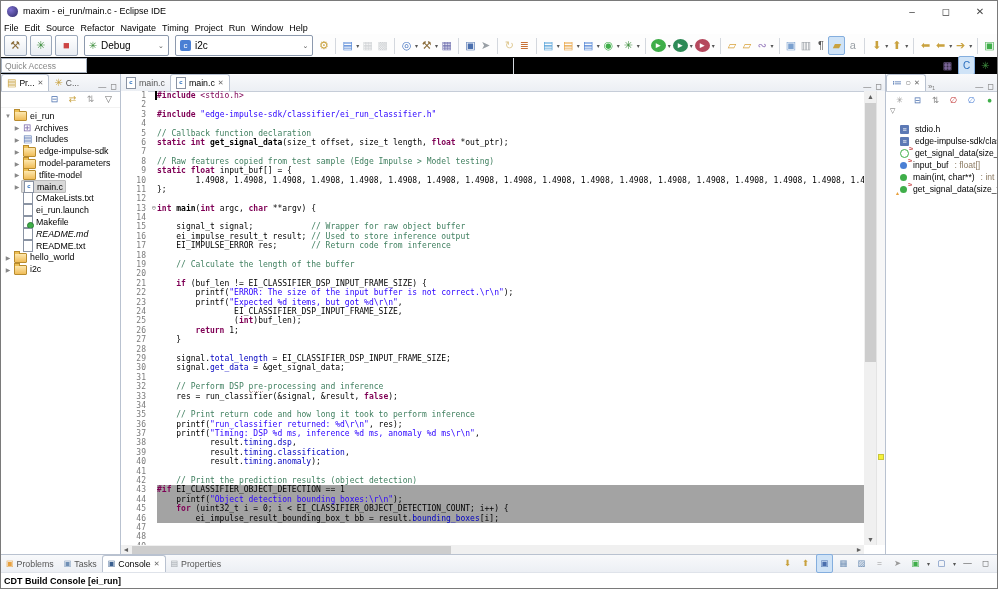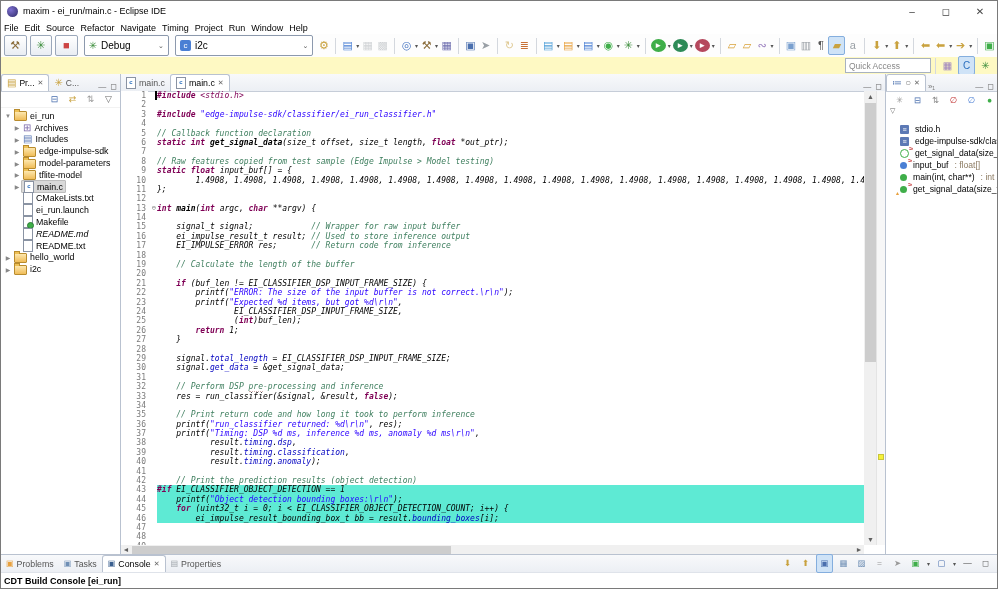--- a/index.html
+++ b/index.html
@@ -30,22 +30,22 @@
   .tbtn.act{background:#cfe3f7;border:1px solid #84aede;border-radius:2px;}
   .ddarr{font-size:6px;color:#555;margin:0 1px;}
   .tsep{width:1px;height:16px;background:#d4d8de;margin:0 4px;}
   .combo{display:inline-flex;align-items:center;height:19px;border:1px solid #8c99ad;
          border-radius:2px;background:#fff;font-size:10px;padding:0 4px;margin:0 3px;}
   .combo .cicon{margin-right:4px;font-size:10px;}
   .combo .chev{margin-left:auto;font-size:7px;color:#555;}
   .cbox{width:11px;height:11px;background:#4a7fd4;color:#fff;font-size:8px;display:inline-flex;
         align-items:center;justify-content:center;border-radius:2px;margin-right:4px;}
   
-  #row2{position:absolute;left:0;top:56px;right:0;height:17px;background:#fef9c3;
-        display:flex;align-items:center;justify-content:flex-end;padding-right:4px;}
+  #row2{position:absolute;left:0;top:56px;right:0;height:17px;background:#000000;
+        display:flex;align-items:center;justify-content:space-between;padding-right:4px;}
   #quick-access{width:78px;height:13px;border:1px solid #a8b2c0;font-size:8.5px;
                 padding:0 3px;color:#333;}
   #quick-access::placeholder{color:#888;}
   
   .panel-tabrow{height:17px;display:flex;align-items:flex-end;
                 border-bottom:1px solid #c6cdd8;background:linear-gradient(#f8f9fb,#eceff4);
                 font-size:8.5px;}
   .ptab{display:flex;align-items:center;height:16px;padding:0 5px;color:#555;gap:3px;}
   .ptab.active{background:#fff;border:1px solid #b9c2d0;border-bottom:none;
                border-radius:3px 3px 0 0;color:#000;}
@@ -76,22 +76,22 @@
   #editor{position:absolute;left:120px;top:73px;width:764px;bottom:33px;background:#fff;
           overflow:hidden;border-right:1px solid #b9c2d0;}
   #editor-tabs .ptab{font-size:8.8px;}
   #code-wrap{position:absolute;left:0;top:17px;right:21px;bottom:10px;overflow:hidden;
              font-family:"DejaVu Sans Mono","Liberation Mono",monospace;font-size:8px;}
   #gutter{position:absolute;left:0;top:0;width:27px;bottom:0;background:#fff;}
   .gnum{height:9.4px;line-height:9.4px;text-align:right;color:#7b7b7b;padding-right:2px;
         position:relative;}
   .gnum .fold{position:absolute;right:-8px;top:0;color:#888;font-size:7px;}
   #codecol{position:absolute;left:36px;top:0;right:0;bottom:0;}
-  .cline{height:9.4px;line-height:9.4px;white-space:pre;overflow:hidden;font-style:italic;}
-  .cline.inactive{background:#5eead4;}
+  .cline{height:9.4px;line-height:9.4px;white-space:pre;overflow:hidden;}
+  .cline.inactive{background:#a3a3a3;}
   .k{color:#7f0055;font-weight:bold;}
   .d{color:#7f0055;font-weight:bold;}
   .h{color:#7f0055;}
   .c{color:#3f7f5f;}
   .cs{color:#3f7f5f;border-bottom:1px dotted #caa;}
   .s{color:#2a00ff;}
   .ss{color:#2a00ff;border-bottom:1px dotted #caa;}
   .f{color:#0000c0;}
   .fn{font-weight:bold;}
   #caret{position:absolute;left:34px;top:0;width:2px;height:9px;background:#000;}
@@ -453,21 +453,21 @@
           <div class="cline"><span class="c">// Callback function declaration</span></div>
           <div class="cline"><span class="k">static</span><span class="p"> </span><span class="k">int</span><span class="p"> </span><span class="fn">get_signal_data</span><span class="p">(size_t offset, size_t length, </span><span class="k">float</span><span class="p"> *out_ptr);</span></div>
           <div class="cline"></div>
           <div class="cline"><span class="c">// Raw features copied from test sample (Edge Impulse &gt; Model testing)</span></div>
           <div class="cline"><span class="k">static</span><span class="p"> </span><span class="k">float</span><span class="p"> input_buf[] = {</span></div>
           <div class="cline"><span class="p">        1.4908, 1.4908, 1.4908, 1.4908, 1.4908, 1.4908, 1.4908, 1.4908, 1.4908, 1.4908, 1.4908, 1.4908, 1.4908, 1.4908, 1.4908, 1.4908, 1.4908, 1.4908, 1.4908, 1.4908, 1.4908, 1.4908, 1.4908, 1.4908, 1.4908, 1.4908, 1.4908, 1.4908, 1.4908, 1.4908, 1.4908, 1.4908, 1.4908, 1.4908, 1.4908, 1.4908, 1.4908, 1.4908, 1.4908, 1.4908,</span></div>
           <div class="cline"><span class="p">};</span></div>
           <div class="cline"></div>
           <div class="cline"><span class="k">int</span><span class="p"> </span><span class="fn">main</span><span class="p">(</span><span class="k">int</span><span class="p"> argc, </span><span class="k">char</span><span class="p"> **argv) {</span></div>
           <div class="cline"></div>
-          <div class="cline"><span class="p">    signal_t signal;            </span><span class="c">// Wrapper for raw input buffer</span></div>
+          <div class="cline"><span class="p">    signal_t signal;            </span><span class="c">// Wrapper for raw object buffer</span></div>
           <div class="cline"><span class="p">    ei_impulse_result_t result; </span><span class="c">// Used to store inference output</span></div>
           <div class="cline"><span class="p">    EI_IMPULSE_ERROR res;       </span><span class="c">// Return code from inference</span></div>
           <div class="cline"></div>
           <div class="cline"><span class="p">    </span><span class="c">// Calculate the length of the buffer</span></div>
           <div class="cline"></div>
           <div class="cline"><span class="p">    </span><span class="k">if</span><span class="p"> (buf_len != EI_CLASSIFIER_DSP_INPUT_FRAME_SIZE) {</span></div>
           <div class="cline"><span class="p">        printf(</span><span class="s">"ERROR: The size of the input buffer is not correct.\r\n"</span><span class="p">);</span></div>
           <div class="cline"><span class="p">        printf(</span><span class="s">"Expected %d items, but got %d\r\n"</span><span class="p">,</span></div>
           <div class="cline"><span class="p">                EI_CLASSIFIER_DSP_INPUT_FRAME_SIZE,</span></div>
           <div class="cline"><span class="p">                (</span><span class="k">int</span><span class="p">)buf_len);</span></div>

